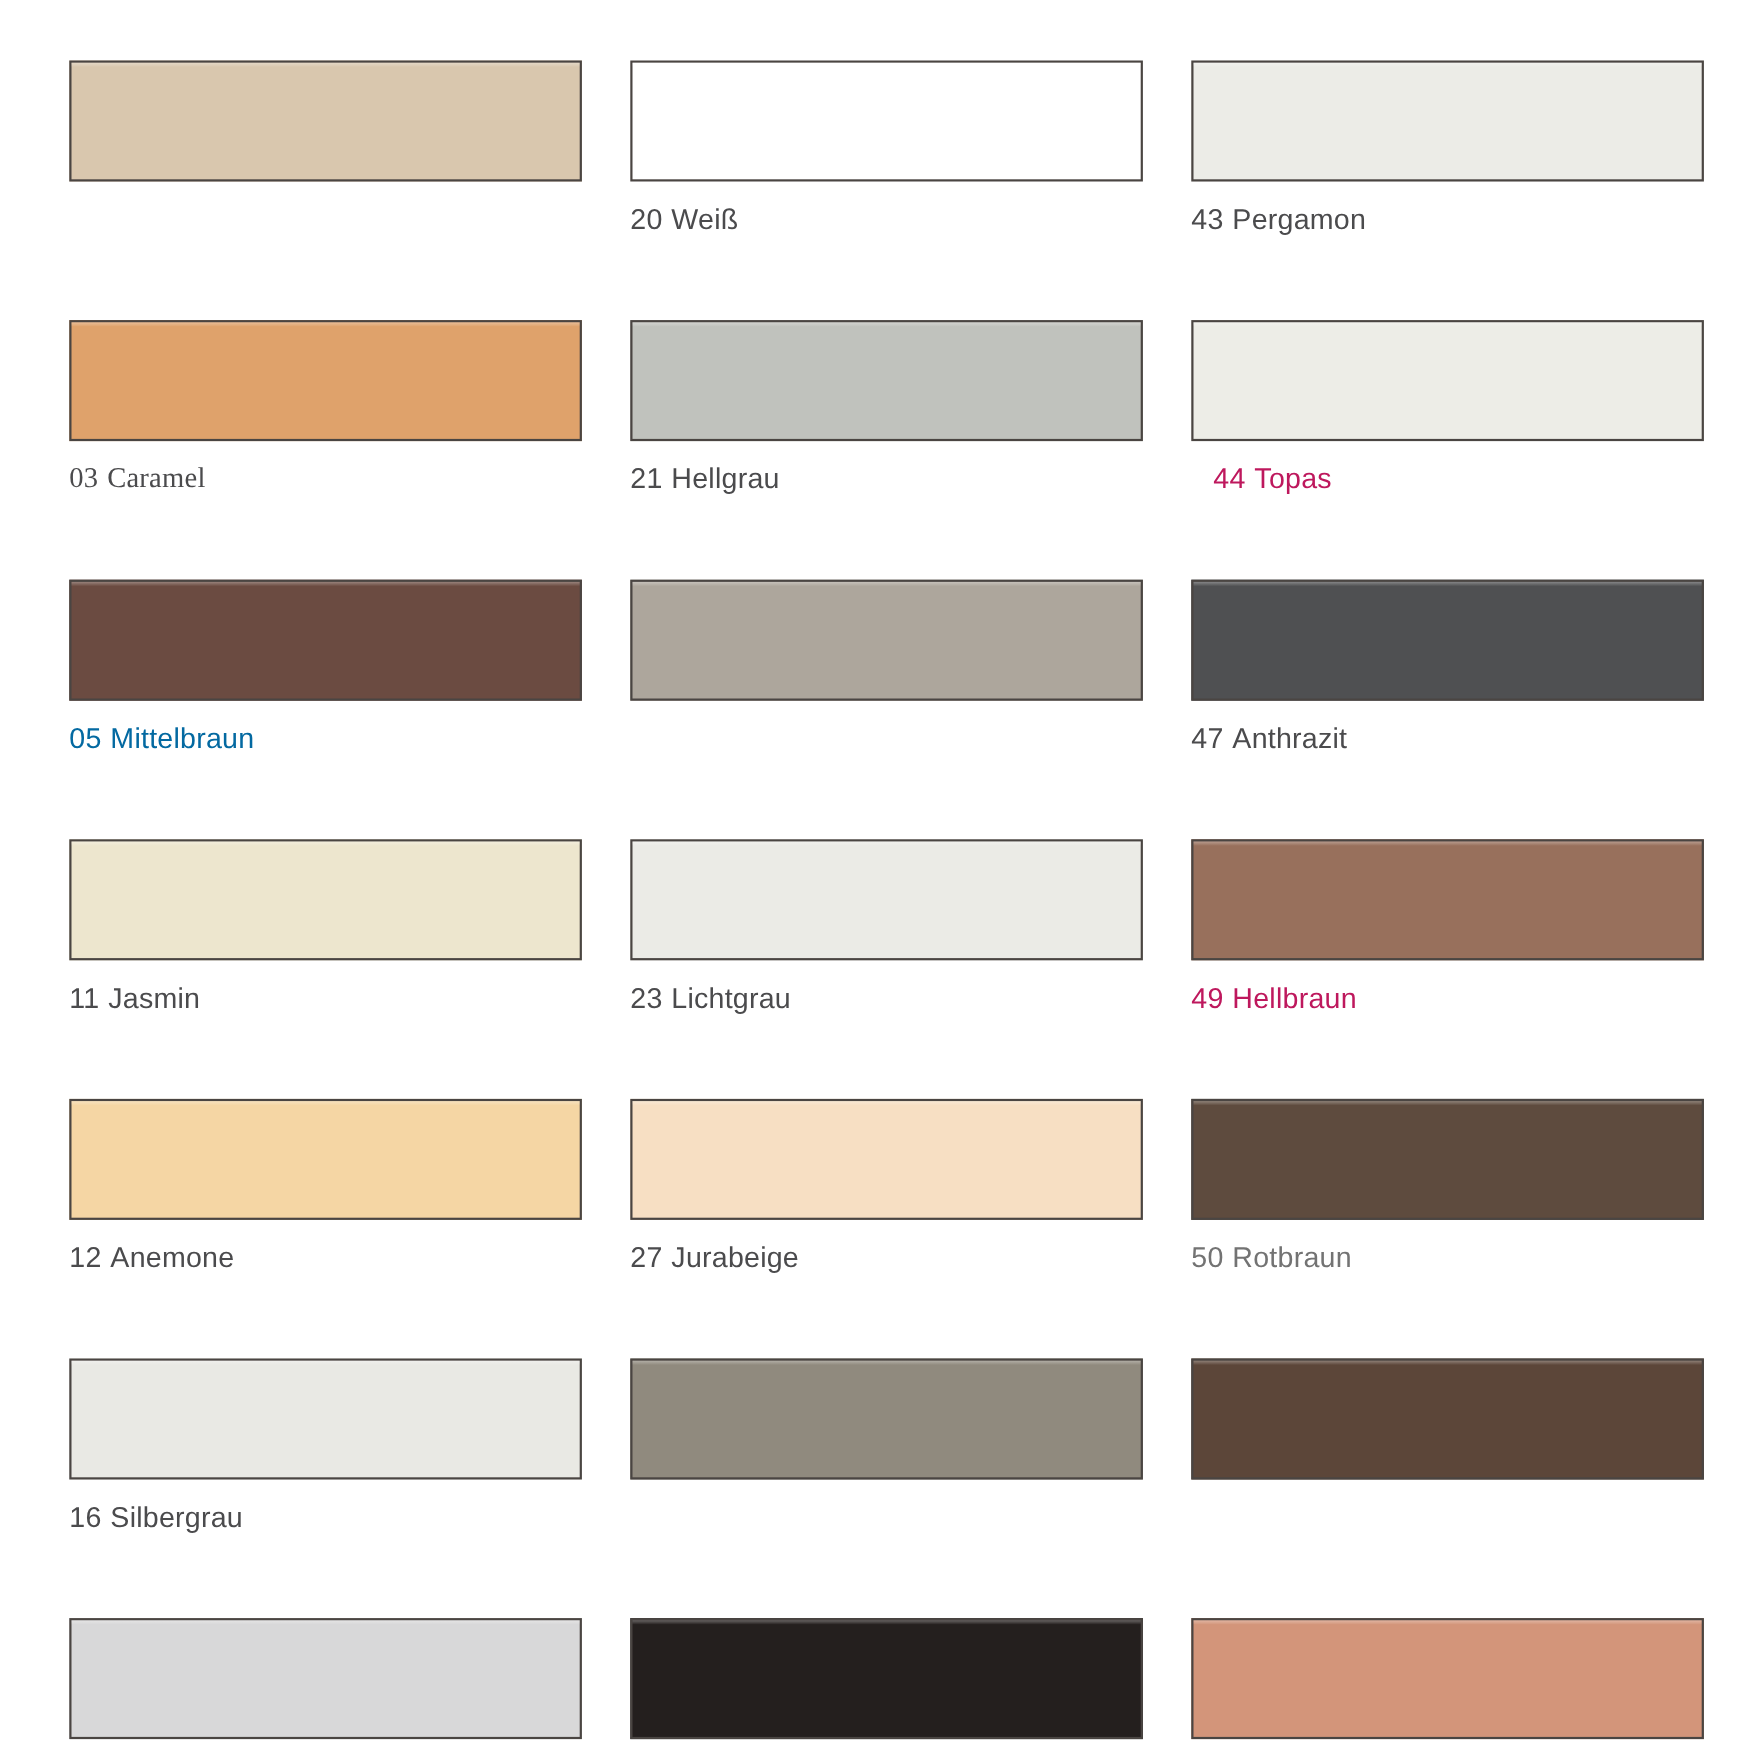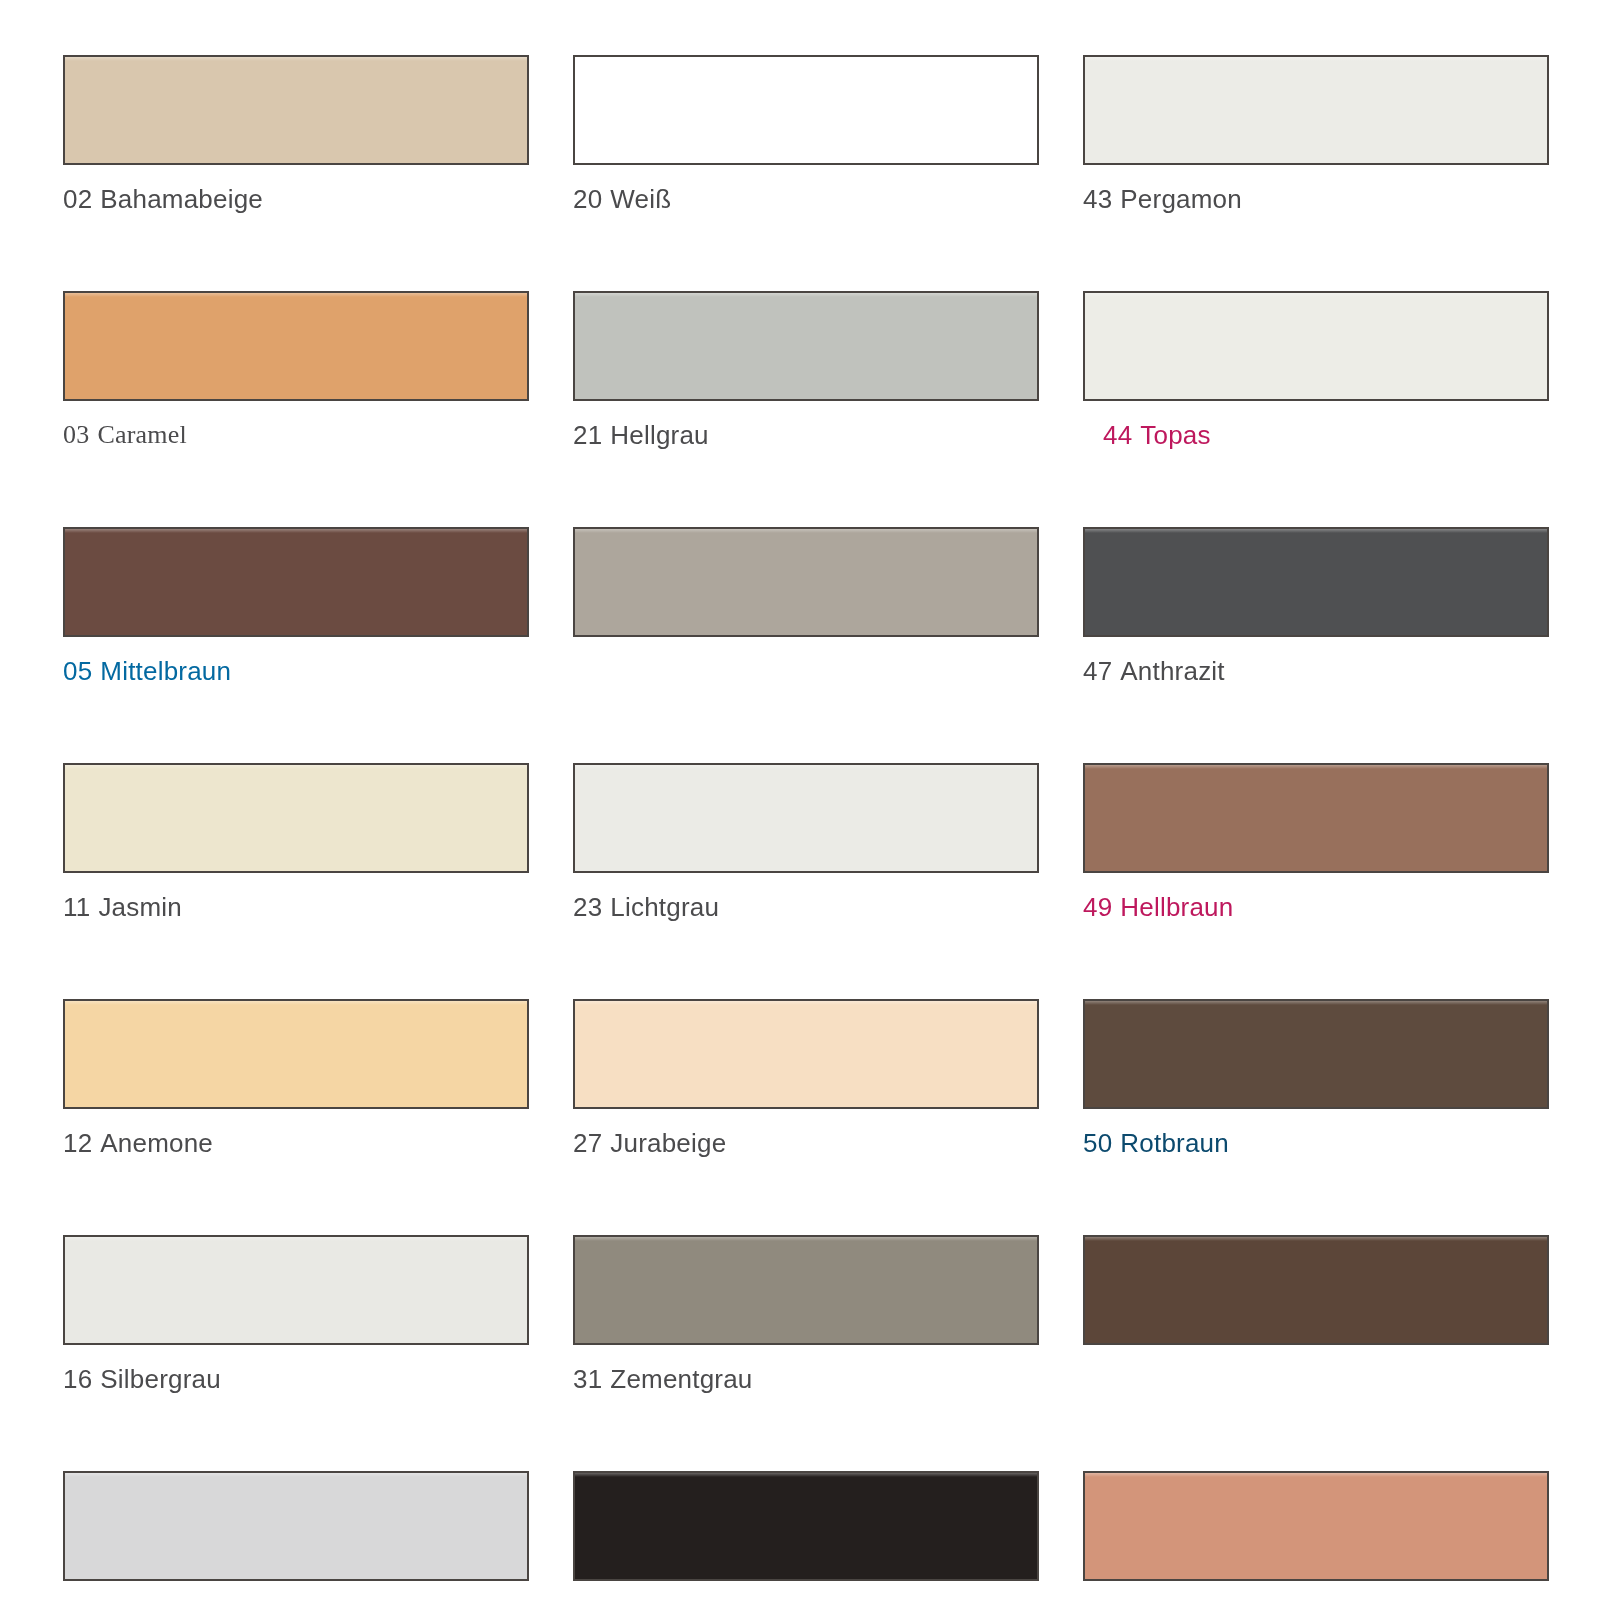--- a/index.html
+++ b/index.html
@@ -70,21 +70,20 @@
     margin-right: 8px;
   }
 </style>
 </head>
 <body>
 
 <div id="swatch-sheet" style="background-color: rgb(255, 255, 255);">
   <div class="swatch-grid">
       <div class="swatch-cell">
         <div class="swatch-chip" style="background-color: rgb(217, 199, 174); border-color: rgb(74, 69, 66);"></div>
-        <div class="swatch-label" style="color: rgb(75, 75, 77);"><span class="code">02</span><span class="name">Bahamabeige</span></div>
       </div>
       <div class="swatch-cell">
         <div class="swatch-chip" style="background-color: rgb(255, 255, 255); border-color: rgb(74, 69, 66);"></div>
         <div class="swatch-label" style="color: rgb(75, 75, 77);"><span class="code">20</span><span class="name">Weiß</span></div>
       </div>
       <div class="swatch-cell">
         <div class="swatch-chip" style="background-color: rgb(236, 236, 231); border-color: rgb(74, 69, 66);"></div>
         <div class="swatch-label" style="color: rgb(75, 75, 77);"><span class="code">43</span><span class="name">Pergamon</span></div>
       </div>
       <div class="swatch-cell">
@@ -125,29 +124,28 @@
       <div class="swatch-cell">
         <div class="swatch-chip" style="background-color: rgb(245, 214, 164); border-color: rgb(74, 69, 66);"></div>
         <div class="swatch-label" style="color: rgb(75, 75, 77);"><span class="code">12</span><span class="name">Anemone</span></div>
       </div>
       <div class="swatch-cell">
         <div class="swatch-chip" style="background-color: rgb(247, 223, 195); border-color: rgb(74, 69, 66);"></div>
         <div class="swatch-label" style="color: rgb(75, 75, 77);"><span class="code">27</span><span class="name">Jurabeige</span></div>
       </div>
       <div class="swatch-cell">
         <div class="swatch-chip" style="background-color: rgb(94, 75, 62); border-color: rgb(74, 69, 66);"></div>
-        <div class="swatch-label" style="color: #0c4a6e;"><span class="code">50</span><span class="name">Rotbraun</span></div>
+        <div class="swatch-label" style="color: #737373;"><span class="code">50</span><span class="name">Rotbraun</span></div>
       </div>
       <div class="swatch-cell">
         <div class="swatch-chip" style="background-color: rgb(233, 233, 228); border-color: rgb(74, 69, 66);"></div>
         <div class="swatch-label" style="color: rgb(75, 75, 77);"><span class="code">16</span><span class="name">Silbergrau</span></div>
       </div>
       <div class="swatch-cell">
         <div class="swatch-chip" style="background-color: rgb(144, 138, 126); border-color: rgb(74, 69, 66);"></div>
-        <div class="swatch-label" style="color: rgb(75, 75, 77);"><span class="code">31</span><span class="name">Zementgrau</span></div>
       </div>
       <div class="swatch-cell">
         <div class="swatch-chip" style="background-color: rgb(92, 70, 57); border-color: rgb(74, 69, 66);"></div>
       </div>
       <div class="swatch-cell">
         <div class="swatch-chip" style="background-color: rgb(216, 216, 217); border-color: rgb(74, 69, 66);"></div>
       </div>
       <div class="swatch-cell">
         <div class="swatch-chip" style="background-color: rgb(36, 31, 30); border-color: rgb(74, 69, 66);"></div>
       </div>

